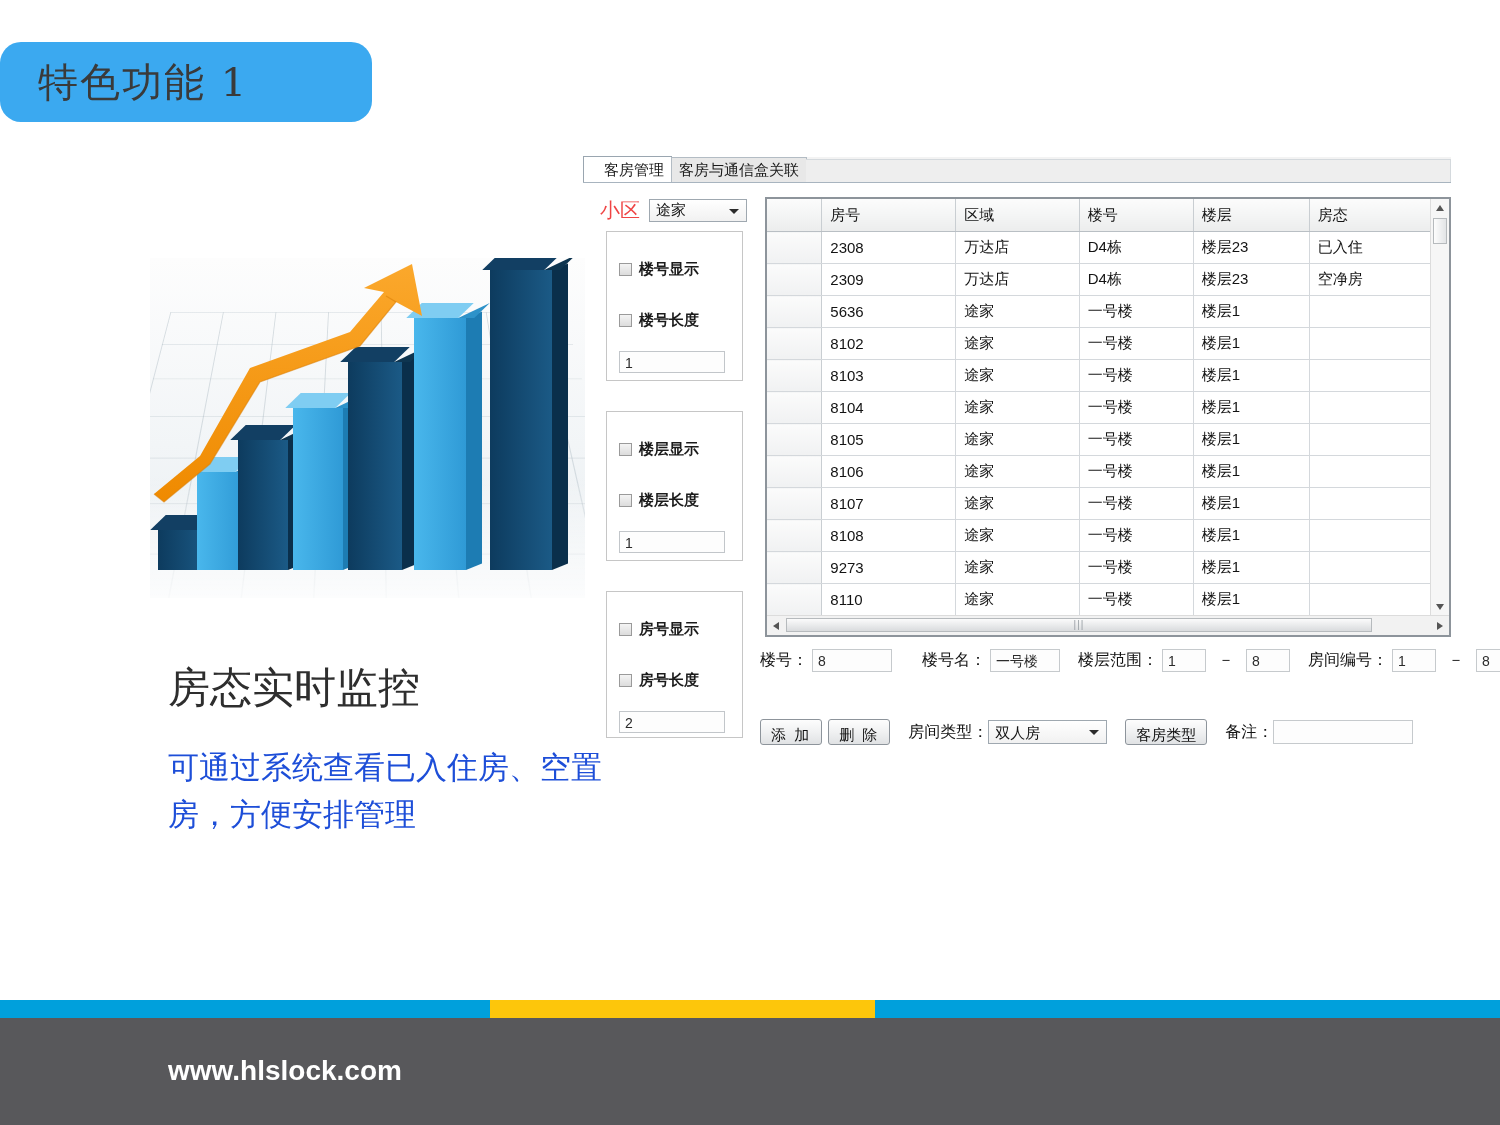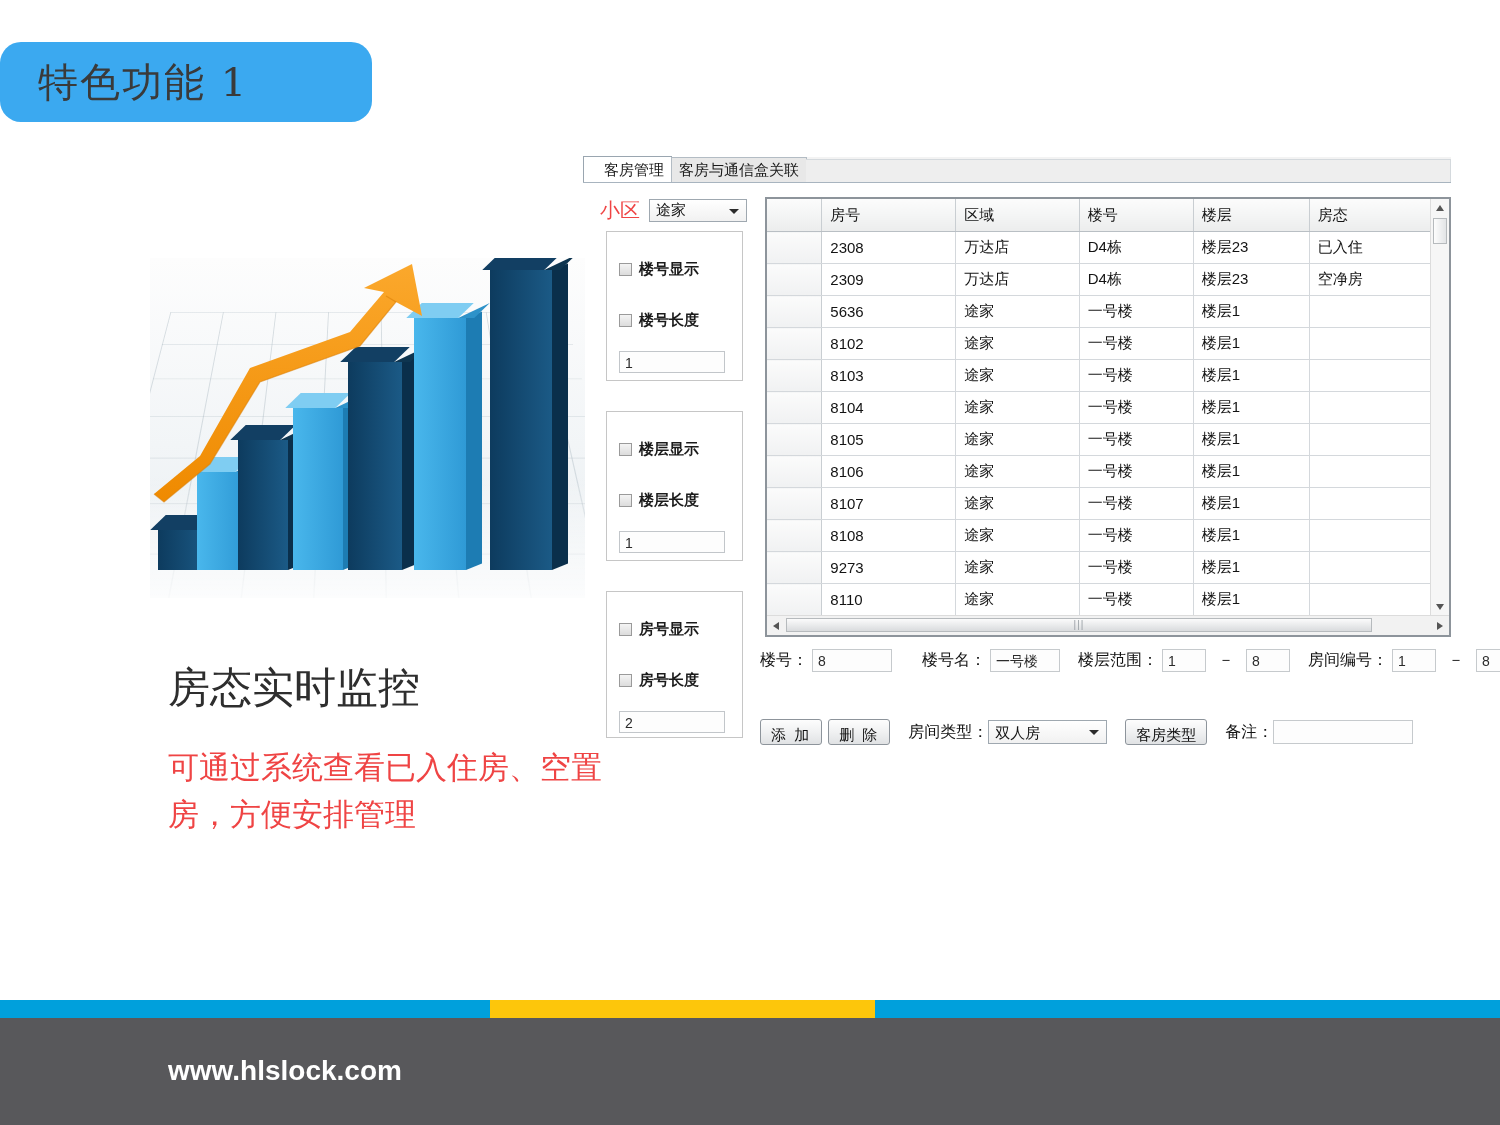--- a/index.html
+++ b/index.html
@@ -126,21 +126,21 @@
     white-space: nowrap;
   }
   .caption-body {
     position: absolute;
     left: 168px;
     top: 745px;
     width: 480px;
     font-family: Liberation Serif, serif;
     font-size: 31px;
     line-height: 1.5;
-    color: #ef4444;
+    color: #1d4ed8;
   }
 
   
   .app-window {
     position: absolute;
     left: 583px;
     top: 157px;
     width: 868px;
     height: 600px;
     font-family: "Liberation Sans", sans-serif;

